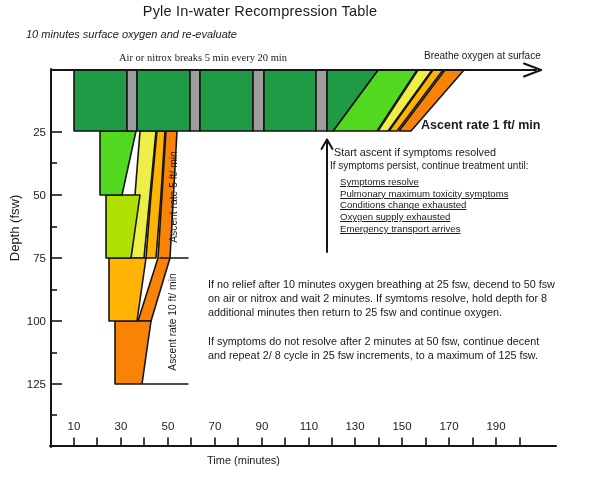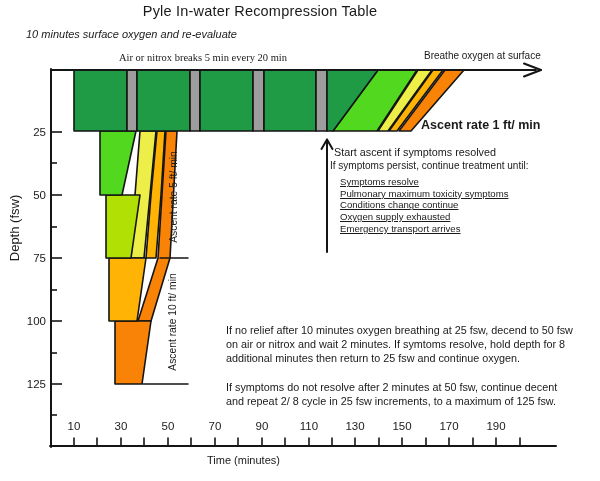--- a/index.html
+++ b/index.html
@@ -12,21 +12,21 @@
   .txt{position:absolute;white-space:nowrap;color:#1a1a1a;}
   .title{left:60px;top:3px;width:400px;text-align:center;font-size:14.5px;font-weight:normal;letter-spacing:.2px;}
   .t-surface{left:26px;top:28px;font-size:11px;font-style:italic;}
   .t-airbreaks{left:119px;top:52px;font-size:10.5px;font-family:Liberation Serif, serif;}
   .t-breathe{left:424px;top:50px;font-size:10px;}
   .t-ascent1{left:421px;top:118px;font-size:12.5px;font-weight:bold;}
   .t-start{left:334px;top:146px;font-size:10.8px;}
   .t-persist{left:330px;top:160px;font-size:10px;}
   .t-list{left:340px;top:176px;font-size:9.6px;}
   .t-list div{line-height:11.7px;text-decoration:underline;}
-  .t-para{left:226px;width:350px;font-size:10.8px;line-height:13.9px;white-space:normal;margin-top:46px;}
+  .t-para{left:208px;width:350px;font-size:10.8px;line-height:13.9px;white-space:normal;}
   .t-para1{top:278px;}
   .t-para2{top:335px;}
   .t-time{left:207px;top:454px;font-size:11px;}
   .rot{transform:translate(-50%,-50%) rotate(-90deg);}
   .t-depth{left:14px;top:228px;font-size:13px;}
   .t-ascent5{left:173px;top:197px;font-size:10.3px;}
   .t-ascent10{left:172px;top:322px;font-size:10.3px;}
 </style>
 </head>
 <body>
@@ -113,21 +113,21 @@
   <div class="txt title">Pyle In-water Recompression Table</div>
   <div class="txt t-surface">10 minutes surface oxygen and re-evaluate</div>
   <div class="txt t-airbreaks">Air or nitrox breaks 5 min every 20 min</div>
   <div class="txt t-breathe">Breathe oxygen at surface</div>
   <div class="txt t-ascent1">Ascent rate 1 ft/ min</div>
   <div class="txt t-start">Start ascent if symptoms resolved</div>
   <div class="txt t-persist">If symptoms persist, continue treatment until:</div>
   <div class="txt t-list">
     <div>Symptoms resolve</div>
     <div>Pulmonary maximum toxicity symptoms</div>
-    <div>Conditions change continue</div>
+    <div>Conditions change exhausted</div>
     <div>Oxygen supply exhausted</div>
     <div>Emergency transport arrives</div>
   </div>
   <div class="txt t-para t-para1">If no relief after 10 minutes oxygen breathing at 25 fsw, decend to 50 fsw on air or nitrox and wait 2 minutes. If symtoms resolve, hold depth for 8 additional minutes then return to 25 fsw and continue oxygen.</div>
   <div class="txt t-para t-para2">If symptoms do not resolve after 2 minutes at 50 fsw, continue decent and repeat 2/ 8 cycle in 25 fsw increments, to a maximum of 125 fsw.</div>
   <div class="txt t-time">Time (minutes)</div>
   <div class="txt rot t-depth">Depth (fsw)</div>
   <div class="txt rot t-ascent5">Ascent rate 5 ft/ min</div>
   <div class="txt rot t-ascent10">Ascent rate 10 ft/ min</div>
 </div>

